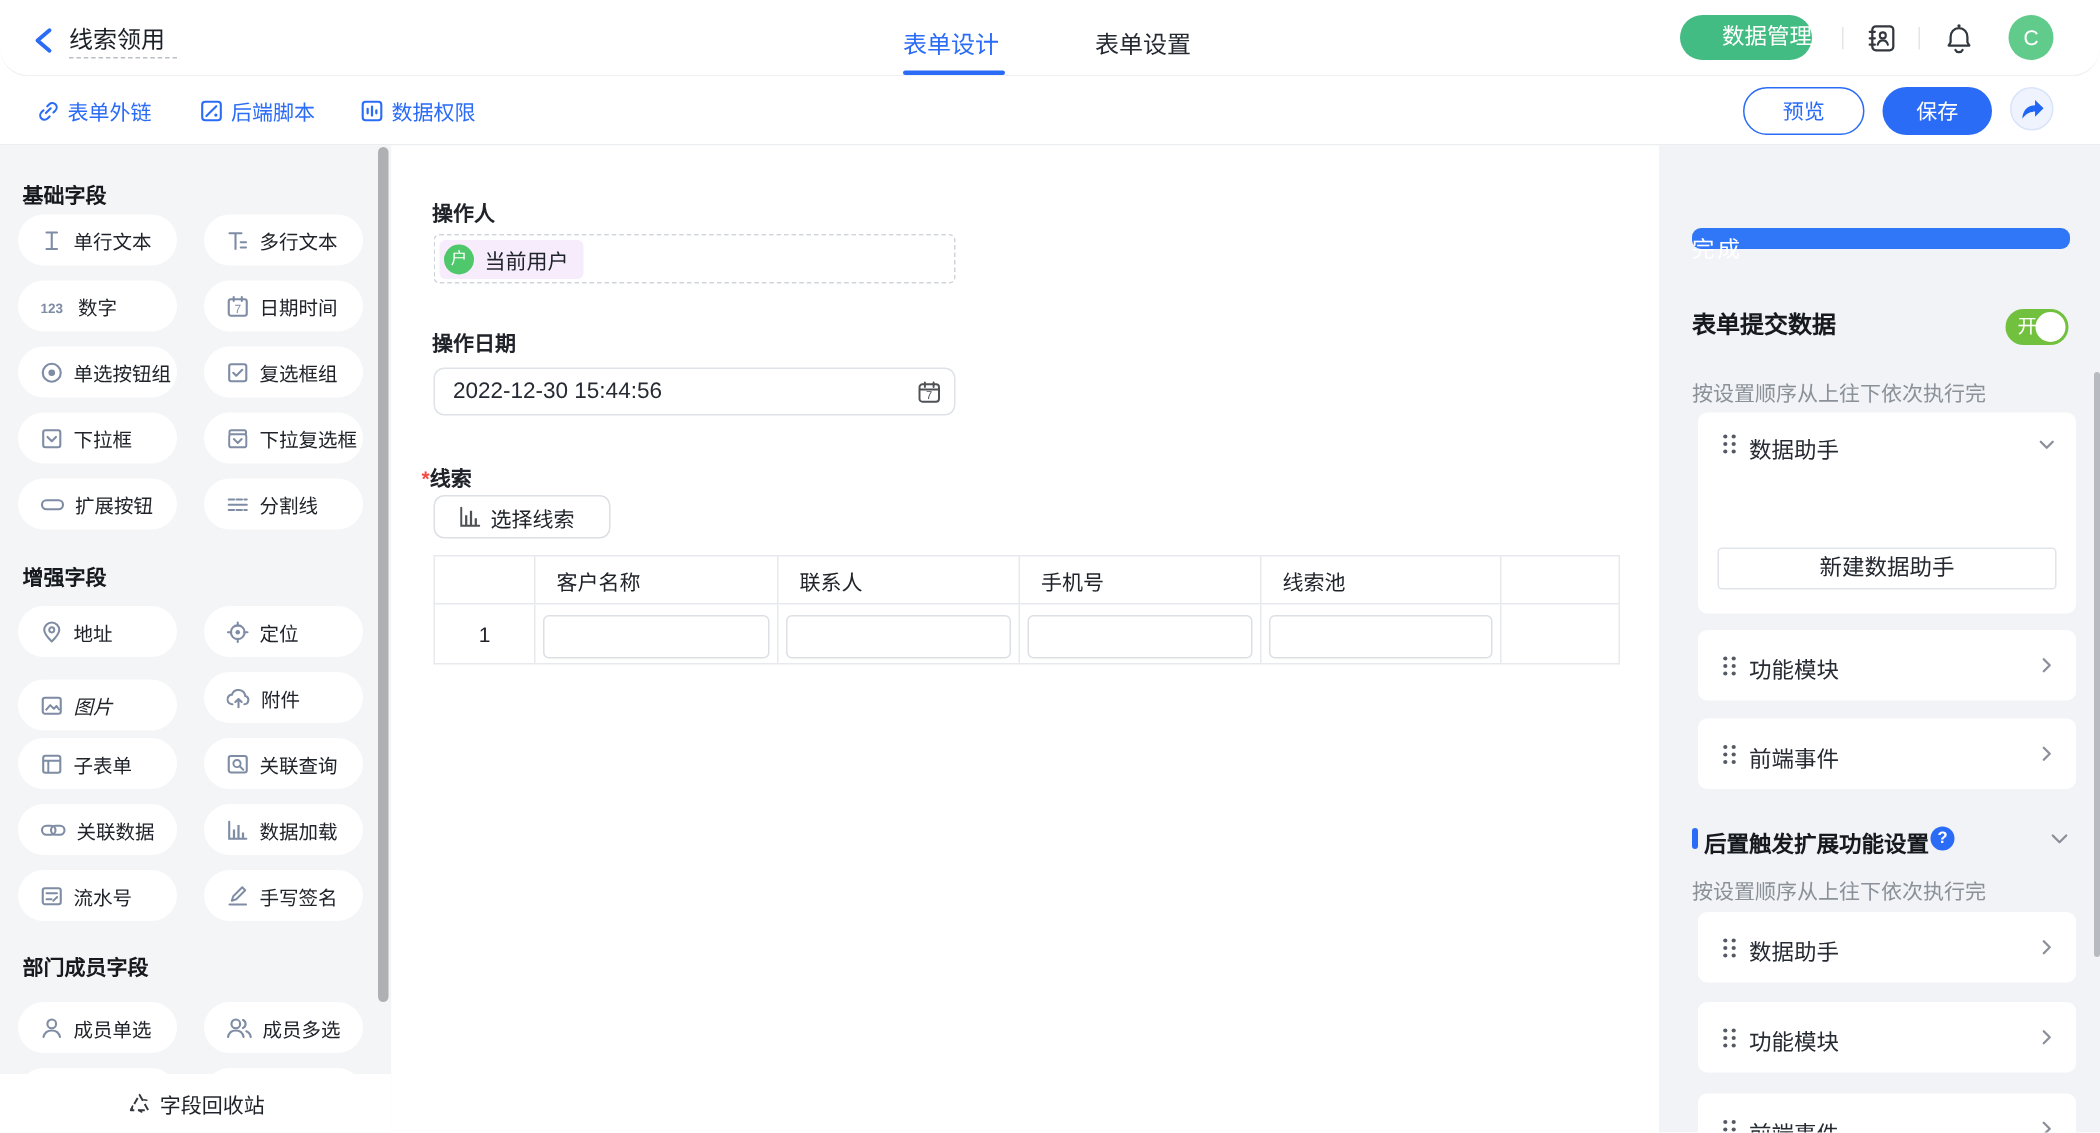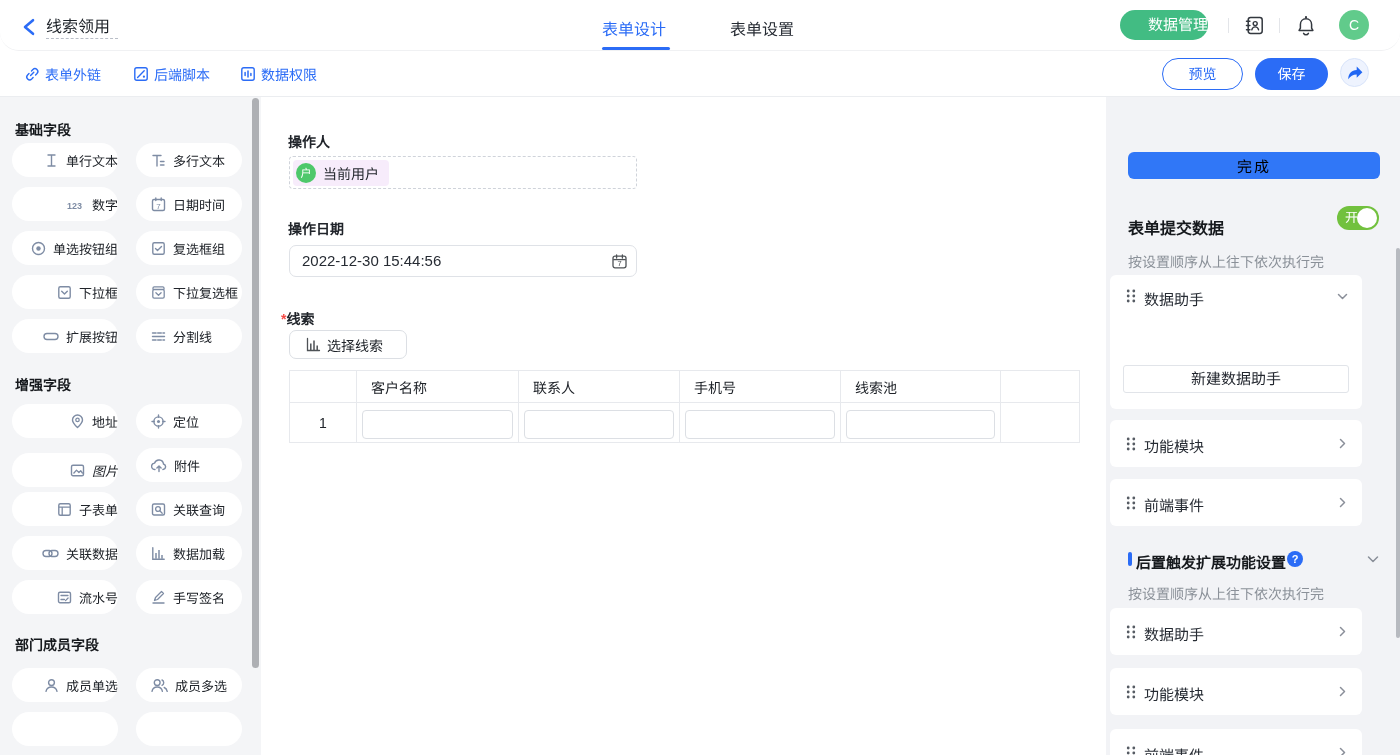--- a/index.html
+++ b/index.html
@@ -22,21 +22,21 @@
 
 #toolbar{position:absolute;left:0;top:51px;width:1400px;height:46px;background:#fff;border-bottom:1px solid #ebedf0;}
 .tlink{position:absolute;top:13px;color:#2b6cf6;font-size:14px;display:flex;align-items:center;gap:5px;height:20px;}
 #btn-preview{position:absolute;left:1162px;top:7px;width:81px;height:32px;border:1px solid #2b6cf6;border-radius:16px;color:#2b6cf6;font-size:14px;text-align:center;line-height:30px;background:#fff;}
 #btn-save{position:absolute;left:1255px;top:7px;width:73px;height:32px;border-radius:16px;background:#2b6cf6;color:#fff;font-size:14px;text-align:center;line-height:32px;}
 #btn-share{position:absolute;left:1340px;top:7px;width:29px;height:29px;border-radius:50%;background:#eef3fe;border:1px solid #d9e4fa;}
 
 #lsb{position:absolute;left:0;top:97px;width:261px;height:658px;background:#f4f5f7;overflow:hidden;}
 .sechead{position:absolute;left:15px;font-size:14px;font-weight:700;color:#16191d;}
 .pill{position:absolute;width:106px;height:34px;background:#fff;border-radius:17px;display:flex;align-items:center;padding-left:15px;gap:7px;font-size:13px;color:#20242a;white-space:nowrap;overflow:hidden;}
-.pill.c1{left:12px;justify-content:flex-end;}
+.pill.c1{left:12px;}
 .pill.c2{left:136px;}
 .pill svg{flex:0 0 auto;}
 #lsb-scroll{position:absolute;left:252px;top:1px;width:7px;height:570px;background:#aeb0b4;border-radius:4px;}
 #lsb-footer{position:absolute;left:0;top:619px;width:261px;height:39px;background:#fff;display:flex;align-items:center;justify-content:center;gap:6px;font-size:14px;color:#1f2329;}
 
 #canvas{position:absolute;left:261px;top:97px;width:845px;height:658px;background:#fff;}
 .flabel{position:absolute;left:27px;font-size:14px;font-weight:600;color:#20242a;}
 #userbox{position:absolute;left:28px;top:59px;width:348px;height:33px;border:1px dashed #cfd3da;border-radius:4px;}
 #userchip{position:absolute;left:3px;top:3px;height:26px;background:#f7ecfb;border-radius:4px;display:flex;align-items:center;padding:0 10px 0 3px;gap:7px;}
 #ucircle{width:20px;height:20px;border-radius:50%;background:#4ec86b;color:#fff;font-size:11px;text-align:center;line-height:20px;}
@@ -48,27 +48,27 @@
 #ftable tr.hd td{height:32px;padding-left:14px;}
 #ftable tr.bd td{height:40px;vertical-align:top;}
 .cellinput{width:calc(100% - 10px);height:29px;margin:7px auto 0;display:block;border:1px solid #dcdfe4;border-radius:4px;background:#fff;}
 
 #rsb{position:absolute;left:1106px;top:97px;width:294px;height:658px;background:#f2f3f6;}
 #rtabs{position:absolute;left:8px;top:0;width:286px;height:47px;border-bottom:1px solid #e2e4e8;}
 .rtab{position:absolute;top:14px;font-size:16px;}
 #rtab1{left:58px;color:#51565d;}
 #rtab2{left:174px;color:#2b6cf6;}
 #rtab-ul{position:absolute;left:163px;top:44px;width:75px;height:3px;background:#2b6cf6;border-radius:2px;}
-#btn-done{position:absolute;left:22px;top:55px;width:252px;height:27px;border-radius:6px;background:#3077f7;color:#000000;font-size:15px;text-align:center;line-height:30px;letter-spacing:2px;}
-#submit-label{position:absolute;left:22px;top:118px;font-size:16px;font-weight:700;color:#16191d;}
+#btn-done{position:absolute;left:22px;top:55px;width:252px;height:14px;border-radius:6px;background:#3077f7;color:#ffffff;font-size:15px;line-height:30px;letter-spacing:2px;}
+#submit-label{position:absolute;left:22px;top:106px;font-size:16px;font-weight:700;color:#16191d;}
 #toggle{position:absolute;left:231px;top:109px;width:42px;height:24px;border-radius:12px;background:#72c13e;color:#fff;font-size:13px;}
 #toggle .knob{position:absolute;right:2px;top:2px;width:20px;height:20px;border-radius:50%;background:#fff;}
 #toggle .on{position:absolute;left:8px;top:4px;line-height:16px;}
 .rnote{position:absolute;left:22px;font-size:14px;color:#8b9199;}
-.rcard{position:absolute;left:4px;width:252px;background:#fff;border-radius:6px;}
+.rcard{position:absolute;left:26px;width:252px;background:#fff;border-radius:6px;}
 .dots{position:absolute;left:16px;top:14px;}
 .ctitle{position:absolute;left:34px;top:13px;font-size:15px;color:#262b33;}
 .chev{position:absolute;right:14px;top:16px;}
 #redbox{position:absolute;left:5px;top:43px;width:235px;height:43px;border:3px solid #ec2213;border-radius:3px;}
 #redinput{position:absolute;left:3px;top:4px;width:178px;height:30px;border:1px solid #d4d8df;border-radius:4px;font-size:14px;color:#23272f;line-height:28px;padding-left:10px;background:#fff;}
 #newbtn{position:absolute;left:13px;top:90px;width:226px;height:28px;border:1px solid #e1e4e9;border-radius:3px;background:#fff;text-align:center;line-height:26px;font-size:15px;color:#23272f;}
 #sec2{position:absolute;left:22px;top:454px;width:252px;height:16px;}
 #sec2 .bar{position:absolute;left:0;top:1px;width:4px;height:14px;background:#2b6cf6;border-radius:2px;}
 #sec2 .txt{position:absolute;left:8px;top:0;font-size:15px;font-weight:700;color:#16191d;}
 #sec2 .qm{position:absolute;left:159px;top:0;width:16px;height:16px;border-radius:50%;background:#2b6cf6;color:#fff;font-size:11px;font-weight:700;text-align:center;line-height:16px;}
@@ -223,20 +223,27 @@
         <circle cx="7.5" cy="4.6" r="2.9" fill="none" stroke="#7e8ca4" stroke-width="1.4"></circle>
         <path d="M2 13.3c.7-3 2.8-4.3 5.5-4.3s4.8 1.3 5.5 4.3" fill="none" stroke="#7e8ca4" stroke-width="1.4" stroke-linecap="round"></path>
       </svg>成员单选</div>
   <div class="pill c2" style="top:571px;"><svg width="17" height="15" viewBox="0 0 17 15">
         <circle cx="6.2" cy="4.6" r="2.9" fill="none" stroke="#7e8ca4" stroke-width="1.4"></circle>
         <path d="M1 13.3c.6-3 2.5-4.3 5.2-4.3s4.6 1.3 5.2 4.3" fill="none" stroke="#7e8ca4" stroke-width="1.4" stroke-linecap="round"></path>
         <path d="M11 2a2.9 2.9 0 0 1 0 5.3M13.2 9.5c1.7.6 2.6 1.9 3 3.8" fill="none" stroke="#7e8ca4" stroke-width="1.4" stroke-linecap="round"></path>
       </svg>成员多选</div>
   <div class="pill c1" style="top:615px;"></div>
   <div class="pill c2" style="top:615px;"></div>
+  <div id="lsb-footer">
+    <svg width="16" height="16" viewBox="0 0 16 16">
+        <path d="M8 1.9 L13.8 12.1 H2.2 Z" fill="none" stroke="#33383f" stroke-width="1.3" stroke-linejoin="round" stroke-dasharray="4.6 2.4"></path>
+        <path d="M10.9 5.2l2 .3M3.4 9.4l-.8 1.8M9.4 13.3l-1.7-1.1" stroke="#33383f" stroke-width="1.1" stroke-linecap="round"></path>
+      </svg>
+    <span>字段回收站</span>
+  </div>
   <div id="lsb-scroll"></div>
 </div>
 
 <div id="canvas">
   <div class="flabel" style="top:34px;">操作人</div>
   <div id="userbox">
     <div id="userchip">
         <div id="ucircle">户</div>
         <span>当前用户</span>
       </div>

